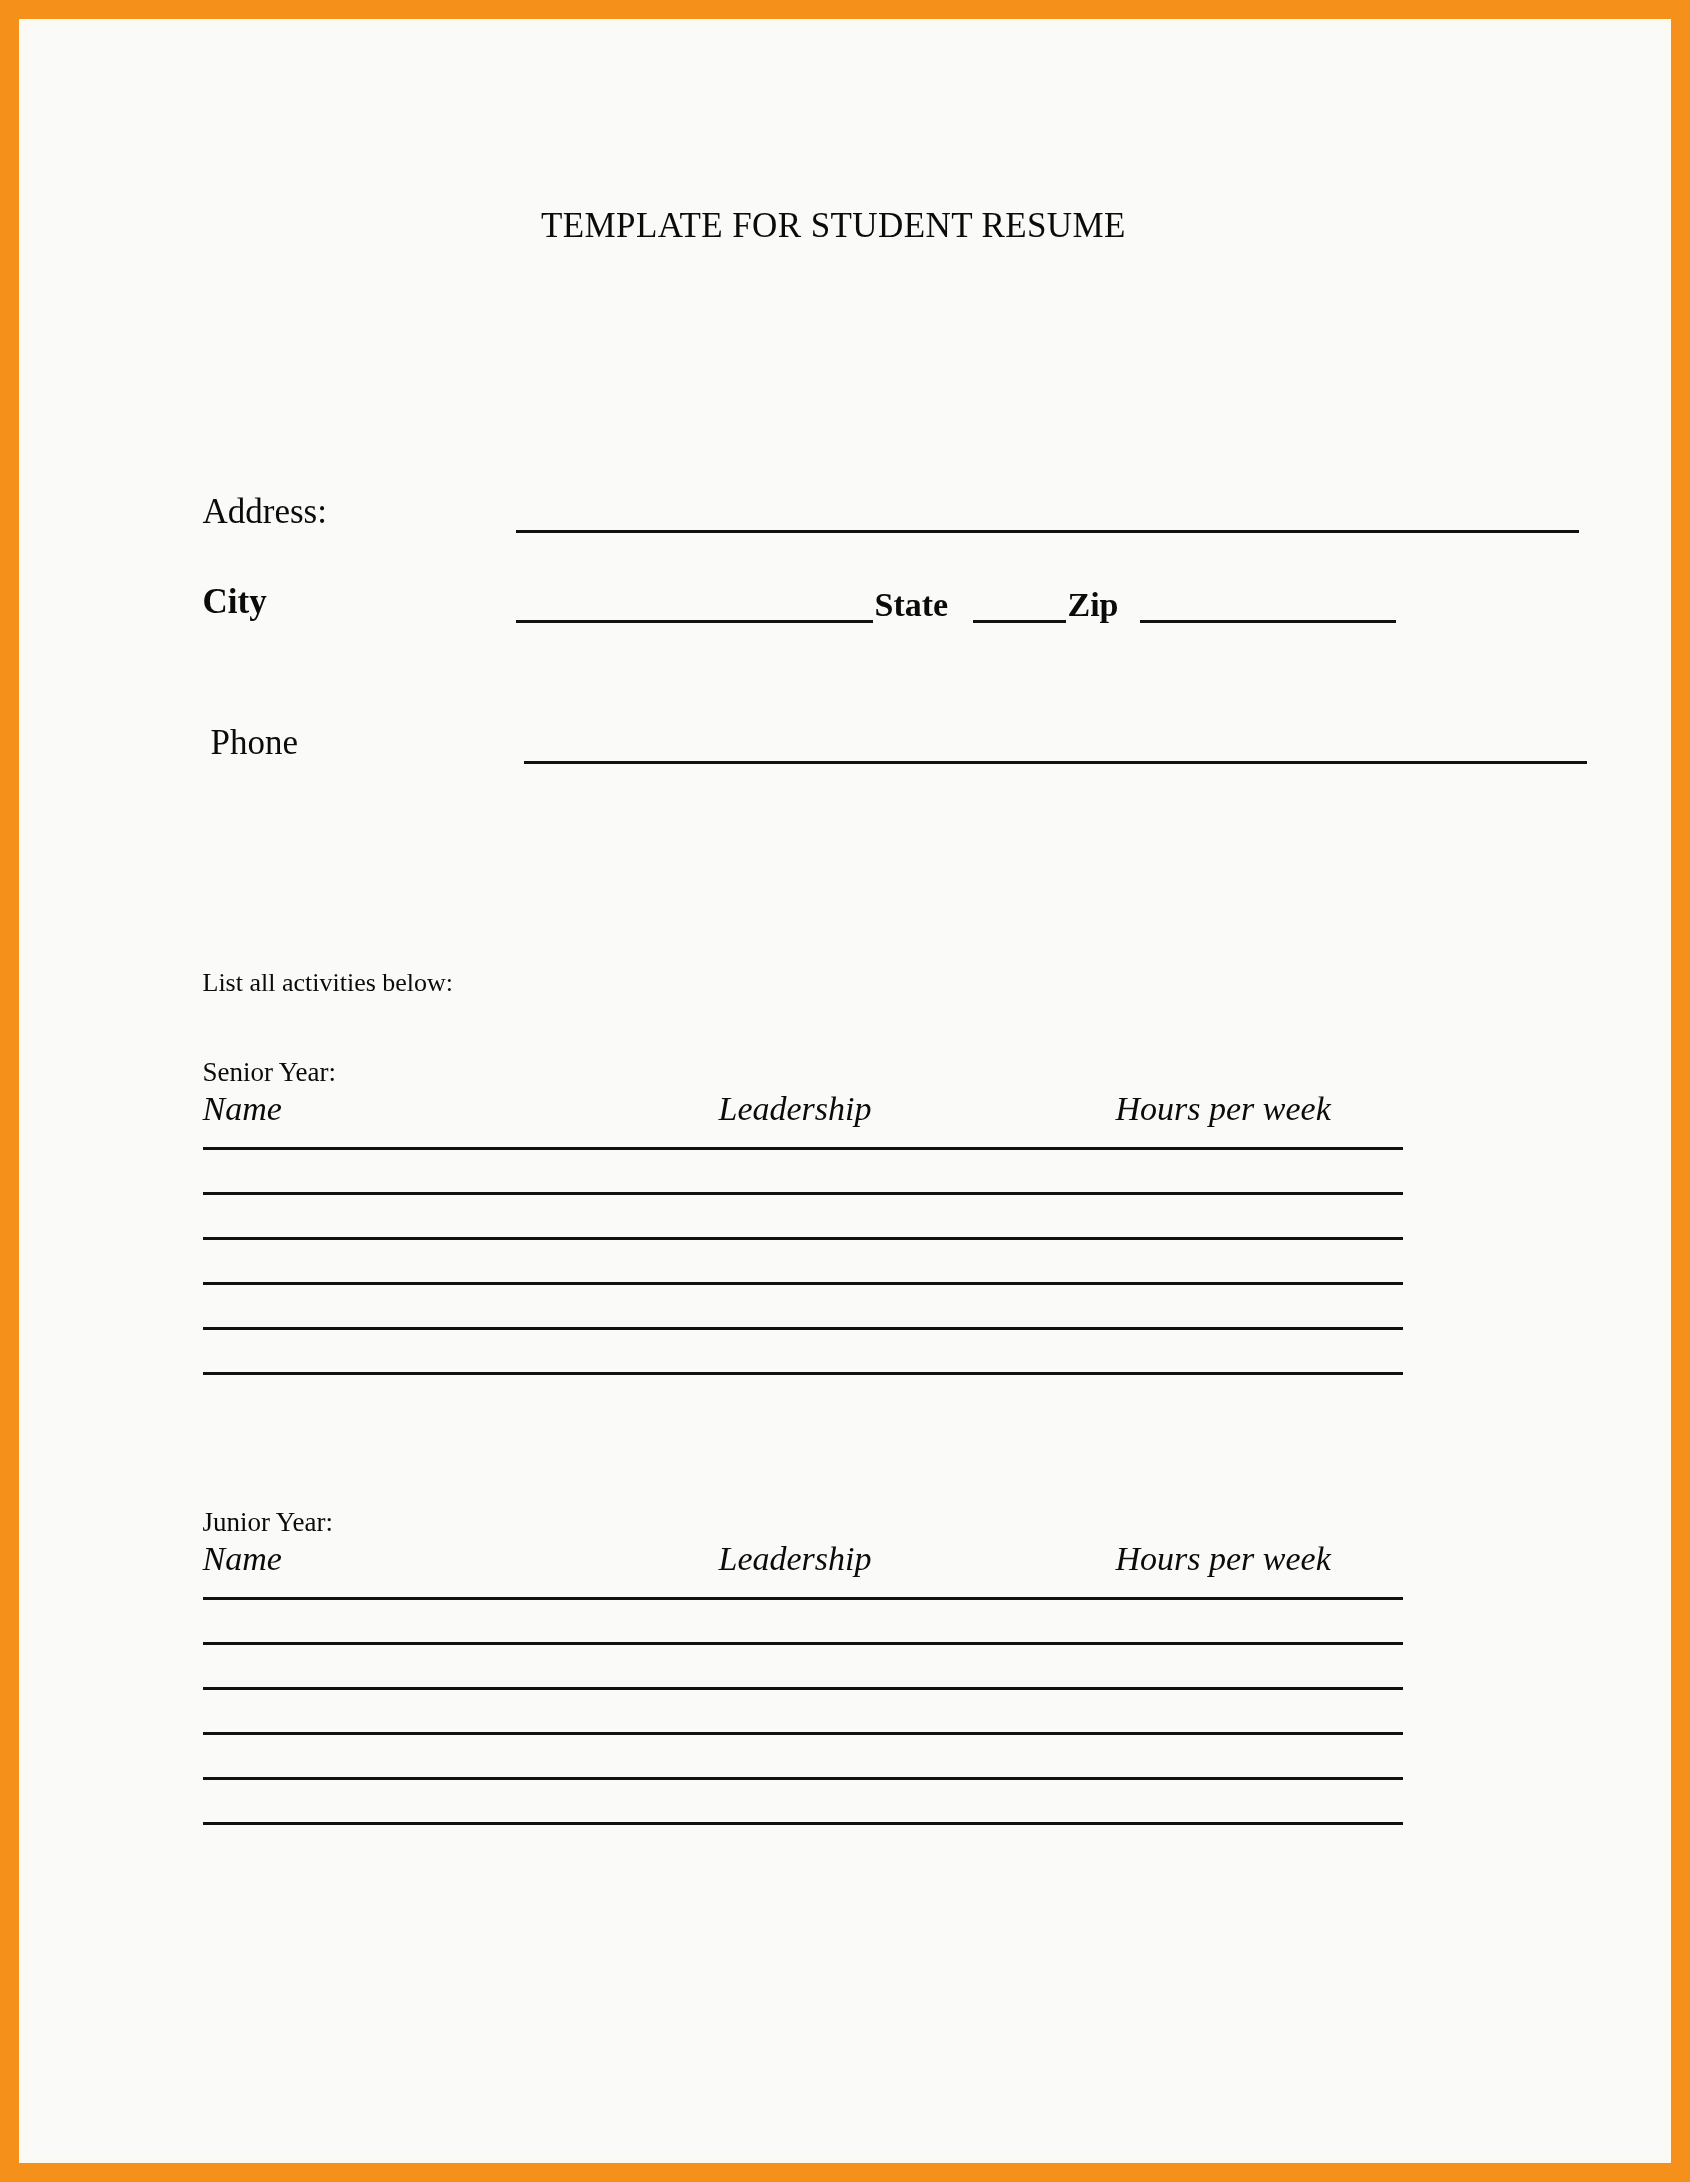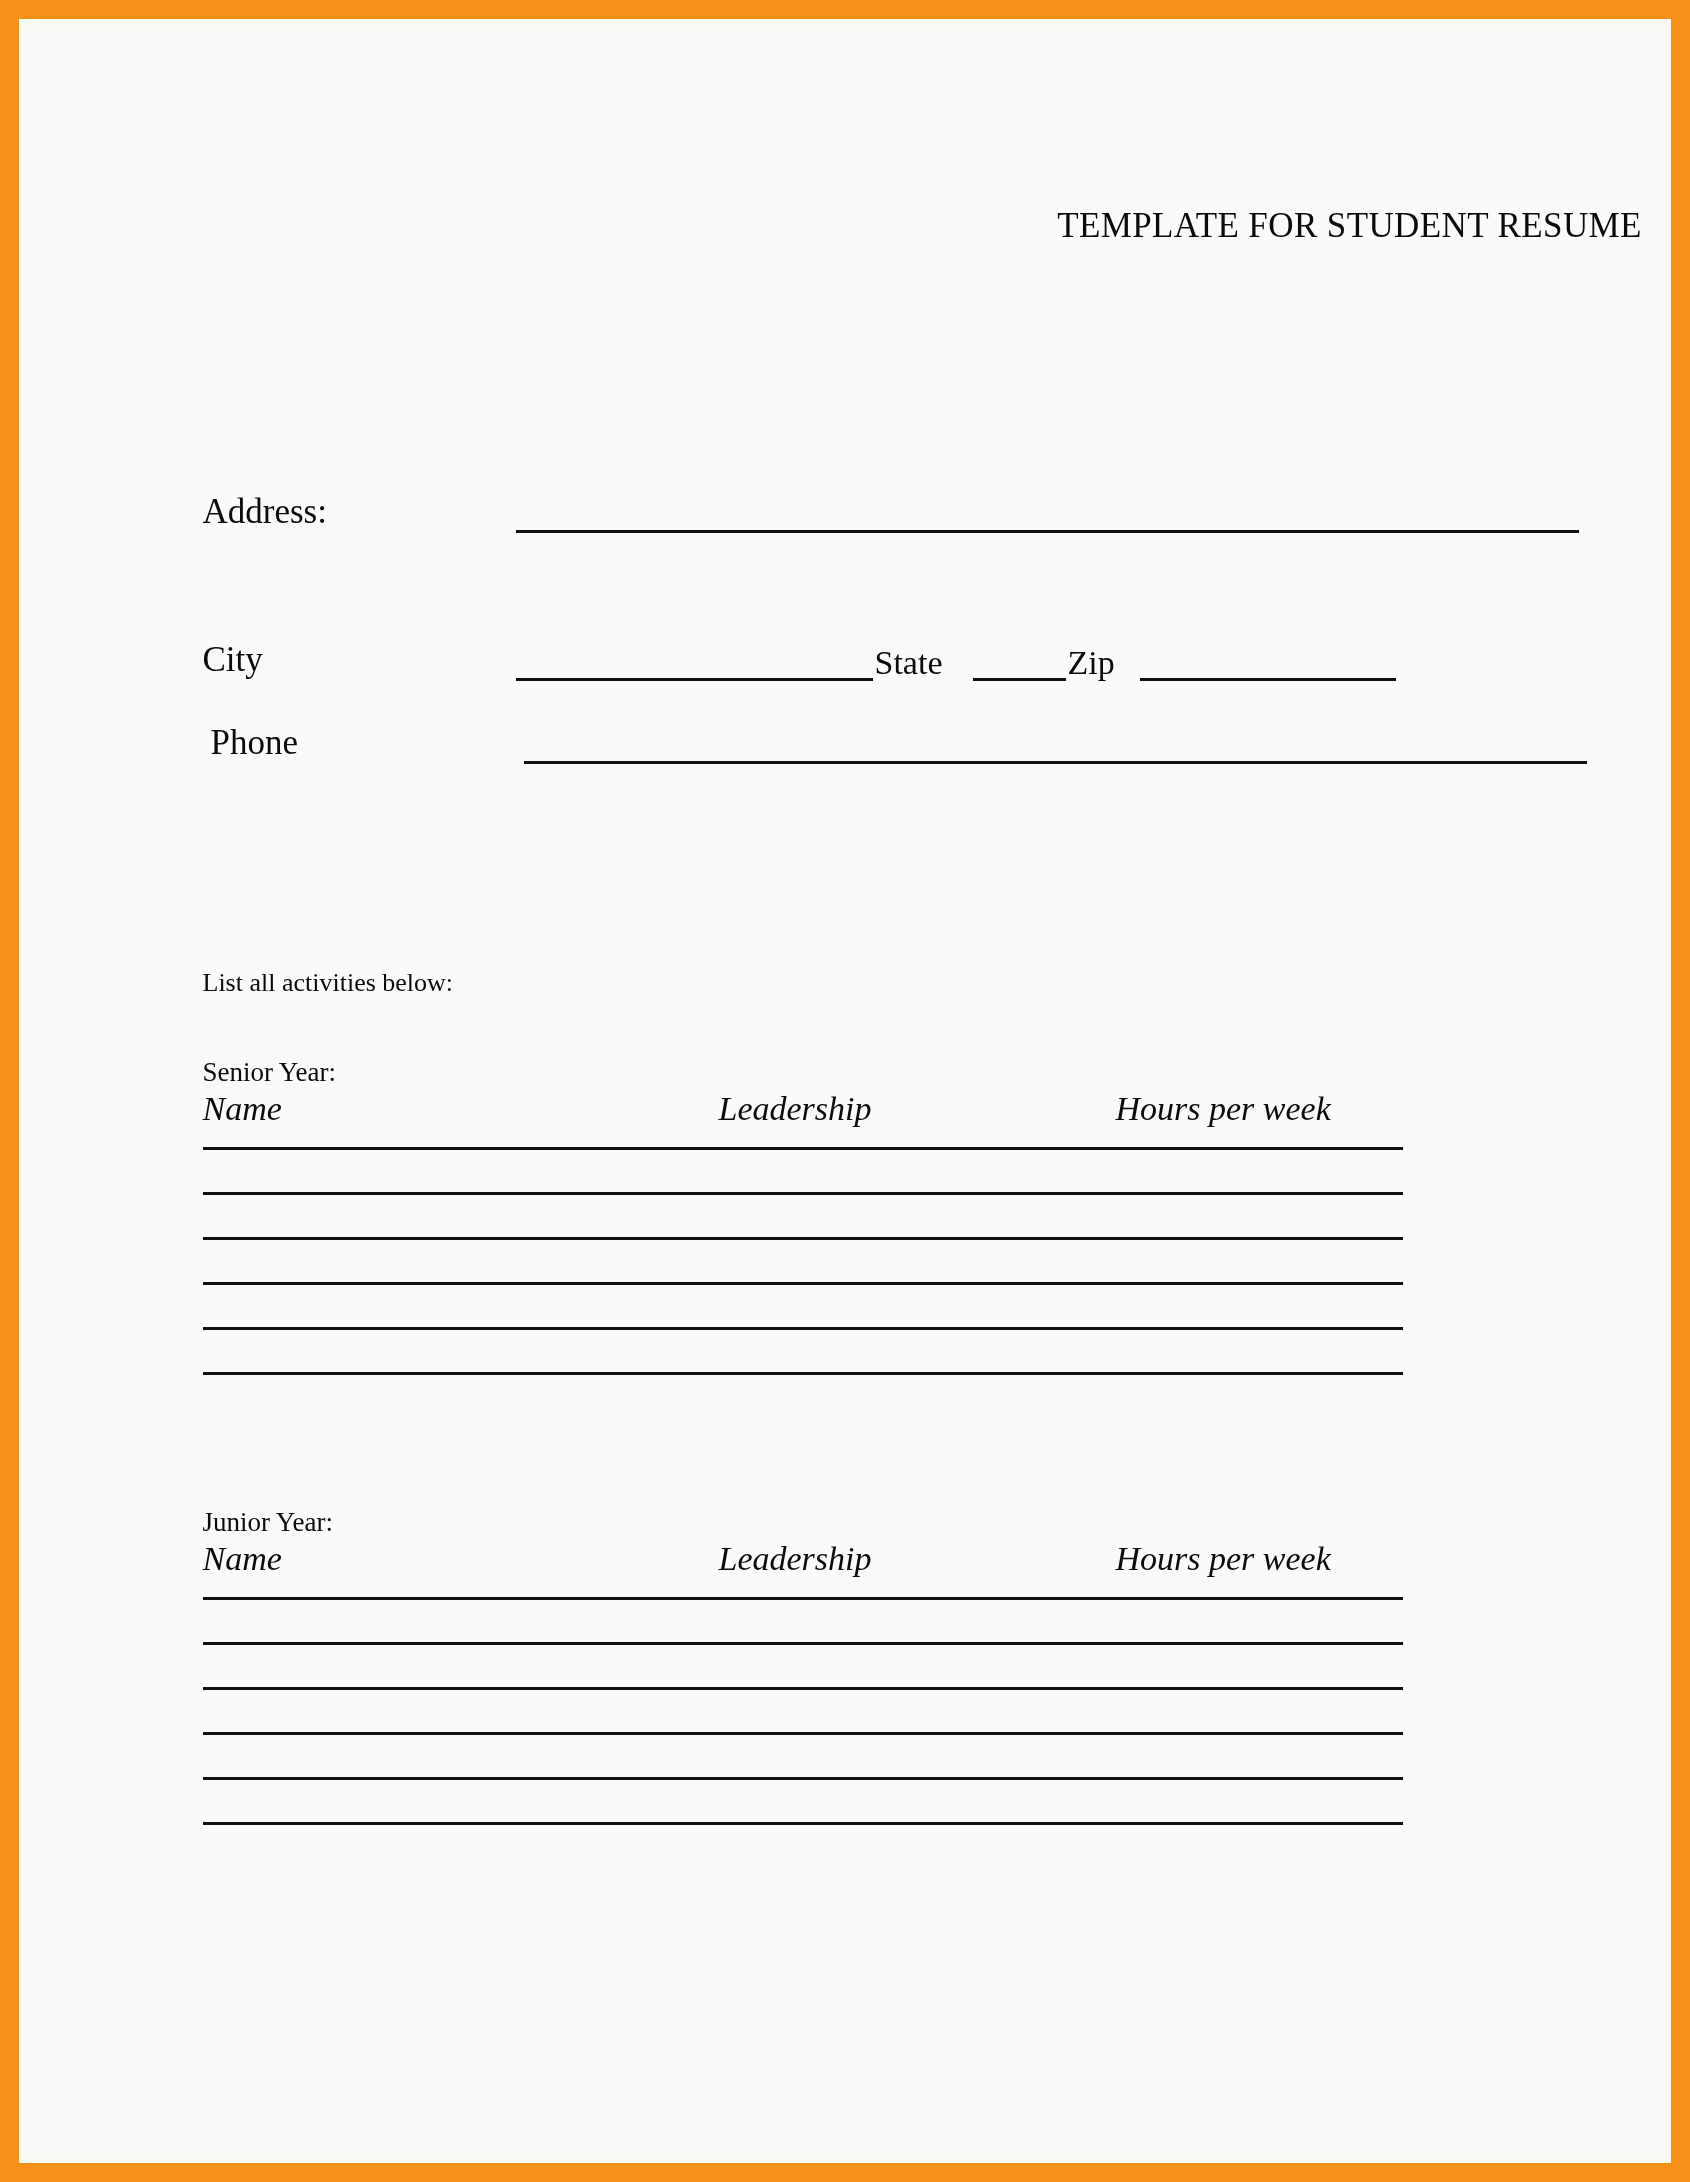--- a/index.html
+++ b/index.html
@@ -46,24 +46,24 @@
     position: absolute;
     left: 0;
     top: 0;
     width: 1637px;
     height: 2133px;
     color: #0B0B0B;
   }
 
   .doc-title {
     position: absolute;
-    left: 4px;
+    left: 14px;
     top: 181px;
     width: 1637px;
-    text-align: right;
+    text-align: center;
     font-size: 35px;
     letter-spacing: 0.4px;
     white-space: nowrap;
   }
   
   .doc-title > span {
     display: inline-block;
     position: relative;
     left: -25.6px;
   }
@@ -99,21 +99,21 @@
   .inline-at {
     position: absolute;
     bottom: 6.2px;
     font-size: 33px;
     line-height: 33px;
     white-space: nowrap;
   }
 
   #row-name    { top: 349px; }
   #row-address { top: 466px; }
-  #row-city    { top: 614px; }
+  #row-city    { top: 556px; font-weight: bold; }
   #row-phone   { top: 697px; margin-left: 8px; }
   #row-email   { top: 812px; }
 
   
   .section-lead {
     position: absolute;
     left: 176px;
     font-size: 26px;
     line-height: 41px;
     white-space: nowrap;

